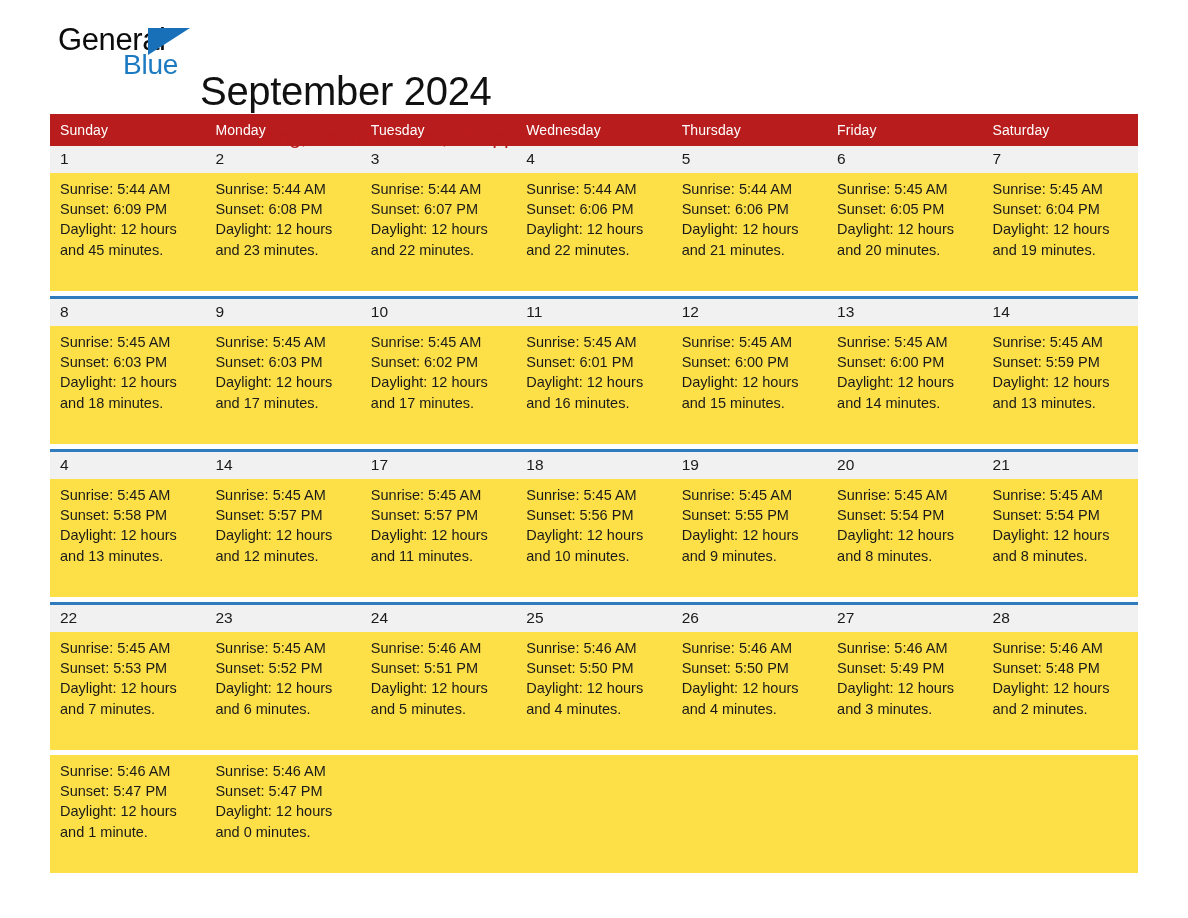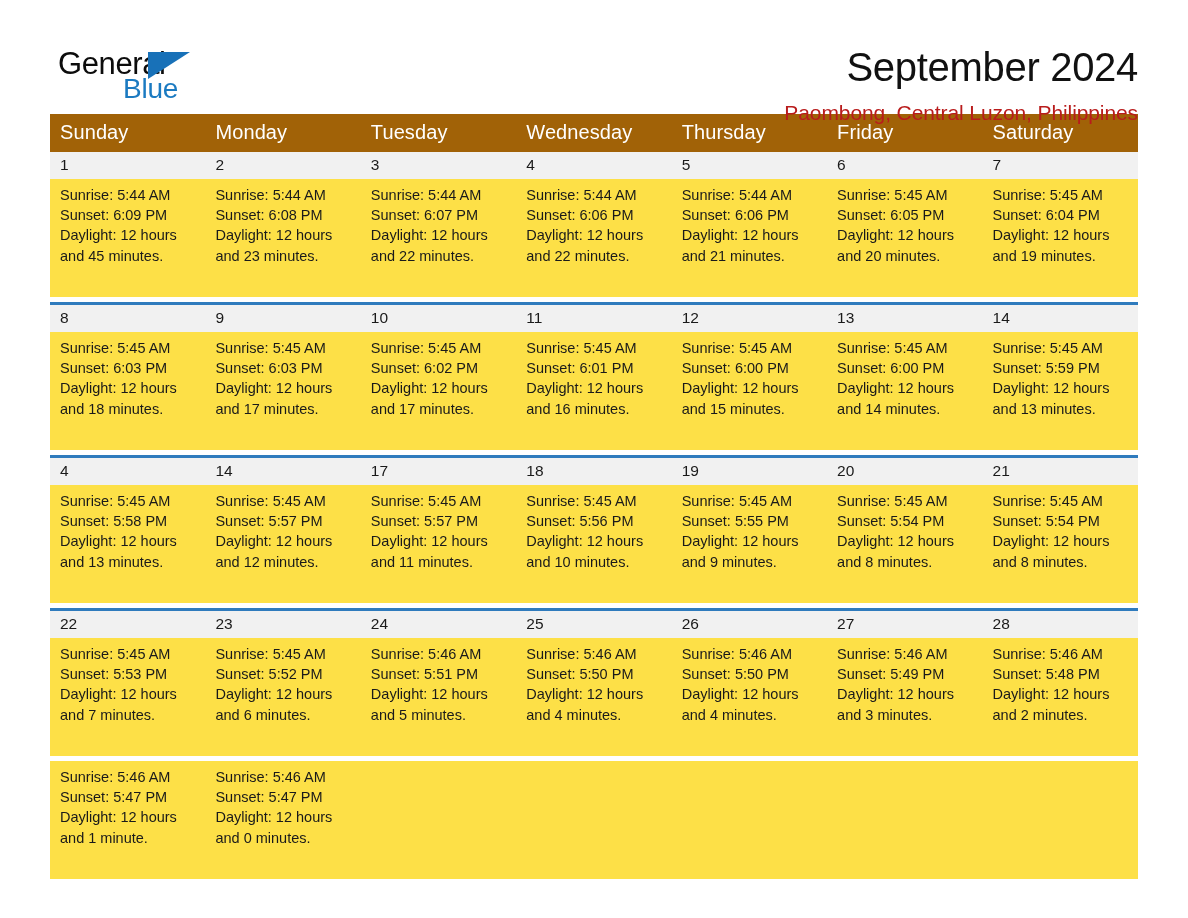--- a/index.html
+++ b/index.html
@@ -20,21 +20,21 @@
     height: 918px;
     box-sizing: border-box;
     padding: 0 50px;
   }
 
   
   .header {
     display: flex;
     align-items: flex-start;
     justify-content: space-between;
-    padding-top: 46px;
+    padding-top: 22px;
     height: 104px;
     box-sizing: border-box;
   }
   .logo {
     position: relative;
     width: 150px;
     height: 66px;
     flex: 0 0 auto;
   }
   .logo-general {
@@ -59,23 +59,24 @@
   .logo-blue {
     position: absolute;
     left: 73px;
     top: 29px;
     font-size: 28px;
     letter-spacing: -0.2px;
     color: #1b7ac1;
     line-height: 1;
   }
   .titles {
-    text-align: right;
+    text-align: left;
     flex: 1 1 auto;
     padding-top: 0px;
+    margin-top: 48px;
   }
   .month-title {
     font-size: 40px;
     font-weight: normal;
     color: #111111;
     line-height: 1.05;
     letter-spacing: -0.3px;
   }
   .location-title {
     font-size: 21px;
@@ -88,23 +89,23 @@
   
   .calendar {
     width: 1088px;
     border-collapse: collapse;
     table-layout: fixed;
     margin-top: 10px;
   }
   .calendar col { width: 155.43px; }
 
   thead th {
-    background: #a16207;
+    background: #b91c1c;
     color: #ffffff;
-    font-size: 20px;
+    font-size: 14px;
     font-weight: normal;
     text-align: left;
     padding: 7px 0 8px 10px;
     height: 17px;
     letter-spacing: 0.1px;
   }
 
   tbody tr.daynum-row td {
     background: #f1f1f1;
     border-top: 3px solid #2f7bbd;

